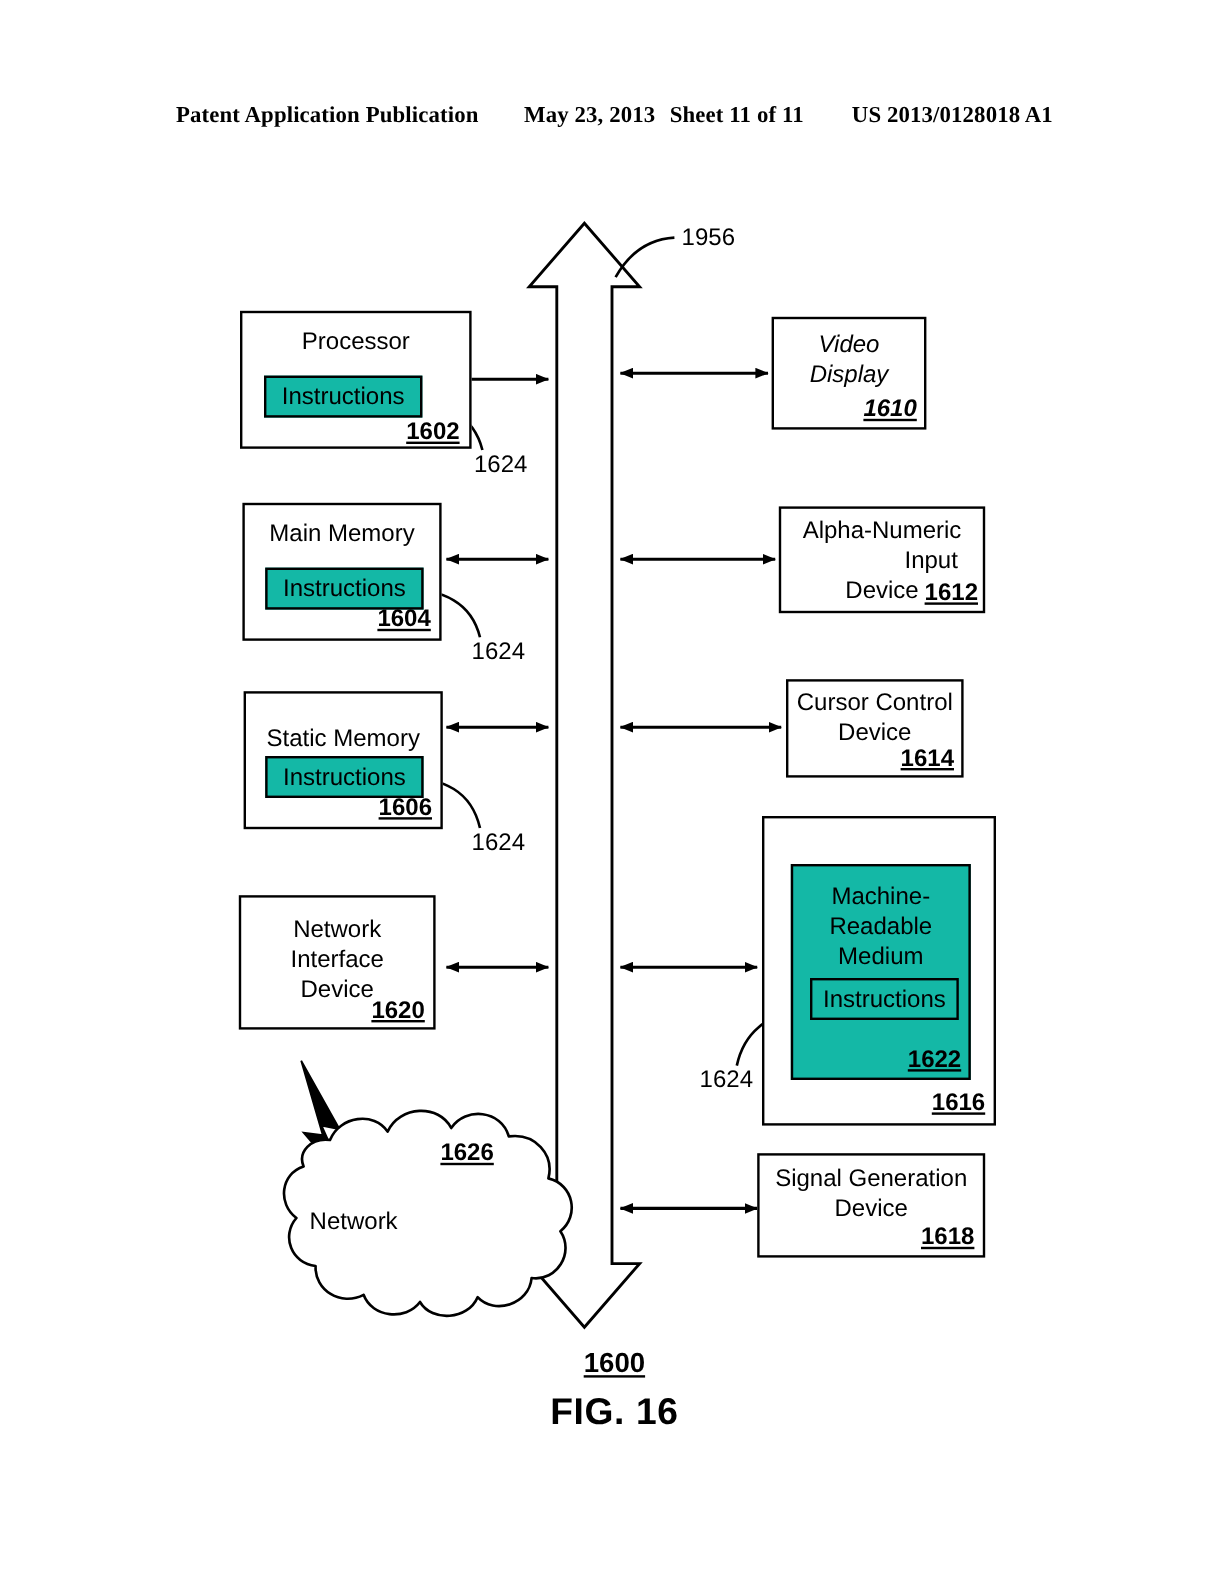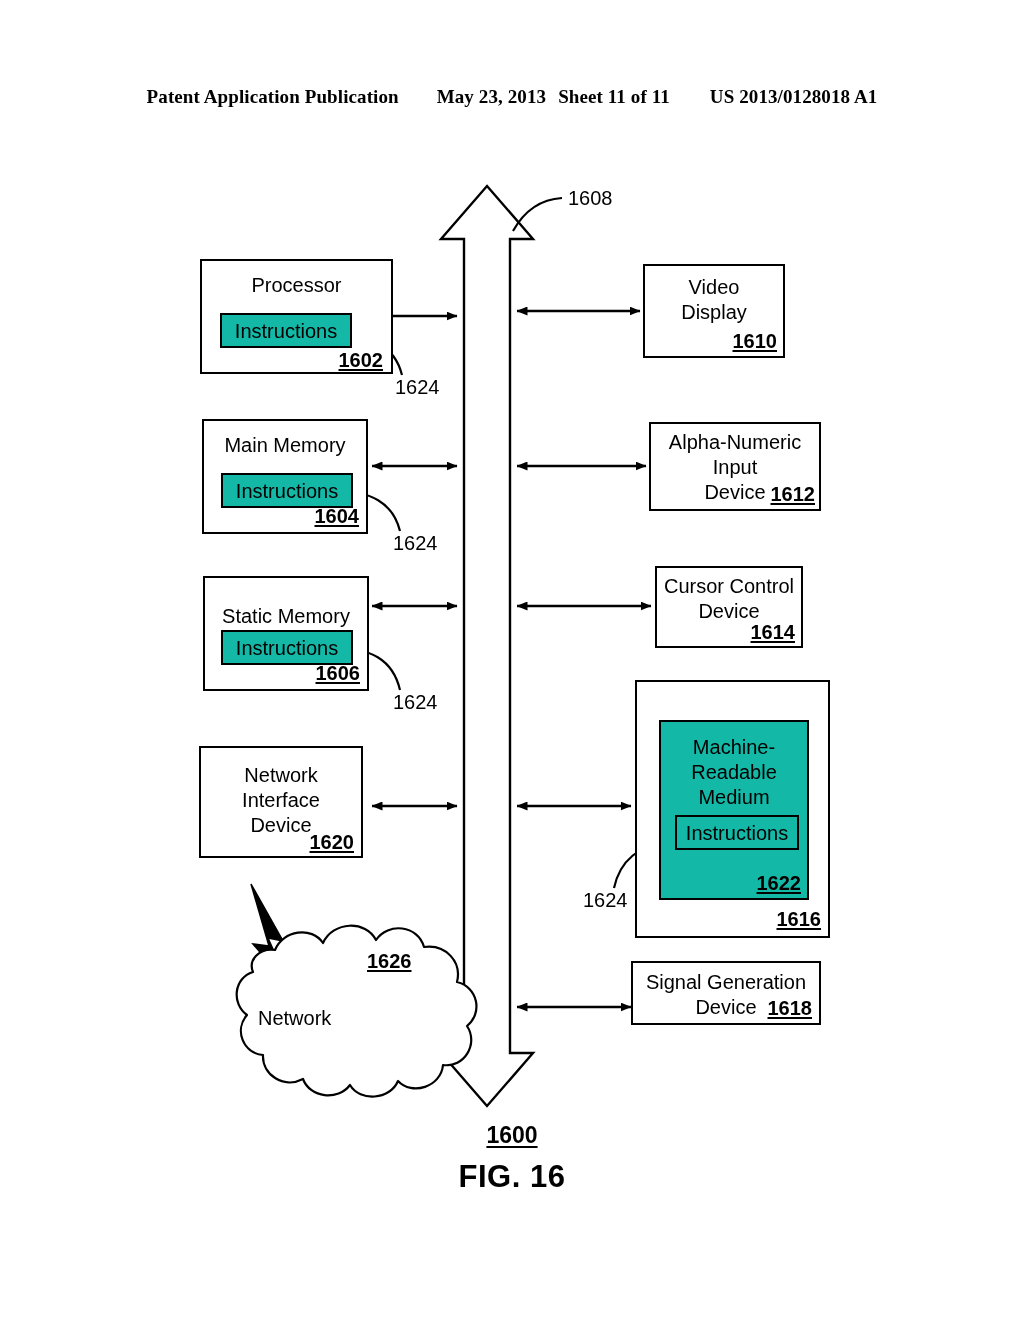--- a/index.html
+++ b/index.html
@@ -203,29 +203,29 @@
 <div class="box" style="left:199px; top:746px; width:164px; height:112px;">
   <div class="btext" style="top:15px;">Network</div>
   <div class="btext" style="top:40px;">Interface</div>
   <div class="btext" style="top:65px; text-align:center; padding-right:52px;">Device</div>
   <div class="ref" style="right:7px; top:69px;margin-top:14px;">1620</div>
 </div>
 
 <div class="ref" style="left:327px; top:950px;margin-left:40px;">1626</div>
 <div style="position:absolute; left:258px; top:1007px; font-size:20px; white-space:nowrap;">Network</div>
 
-<div class="box" style="left:643px; top:264px; width:142px; height:94px;">
+<div class="box" style="left:643px; top:264px; width:129px; height:94px;font-style:italic;">
   <div class="btext" style="top:9px;">Video</div>
   <div class="btext" style="top:34px;">Display</div>
   <div class="ref" style="right:6px; bottom:4px;">1610</div>
 </div>
 
 <div class="box" style="left:649px; top:422px; width:172px; height:89px;">
   <div class="btext" style="top:6px;">Alpha-Numeric</div>
-  <div class="btext" style="top:31px;">Input</div>
+  <div class="btext" style="top:31px;padding-left:41px;">Input</div>
   <div class="btext" style="top:56px; text-align:center; padding-right:48px;">Device</div>
   <div class="ref" style="right:4px; top:59px;">1612</div>
 </div>
 
 <div class="box" style="left:655px; top:566px; width:148px; height:82px;">
   <div class="btext" style="top:6px;">Cursor Control</div>
   <div class="btext" style="top:31px;">Device</div>
   <div class="ref" style="right:6px; bottom:3px;">1614</div>
 </div>
 
@@ -239,22 +239,22 @@
 
     <div class="box-inner" style="left:14px; top:93px; width:124px; height:35px;">
       <div class="btext" style="top:4px;">Instructions</div>
     </div>
 
     <div class="ref" style="right:6px; bottom:4px;">1622</div>
   </div>
 </div>
 <div class="lead-num" style="left:583px; top:889px;">1624</div>
 
-<div class="box" style="left:631px; top:961px; width:190px; height:64px;">
+<div class="box" style="left:631px; top:961px; width:190px; height:87px;">
   <div class="btext" style="top:7px;">Signal Generation</div>
   <div class="btext" style="top:32px;">Device</div>
   <div class="ref" style="right:7px; bottom:4px;">1618</div>
 </div>
 
-<div class="lead-num" style="left:568px; top:187px;">1608</div>
+<div class="lead-num" style="left:568px; top:187px;">1956</div>
 
 <div id="fig-ref">1600</div>
 <div id="fig-caption">FIG. 16</div>
 
 </body></html>

